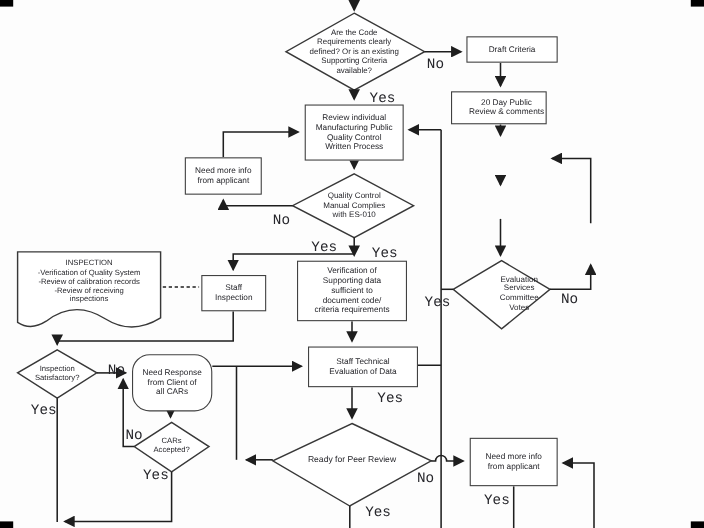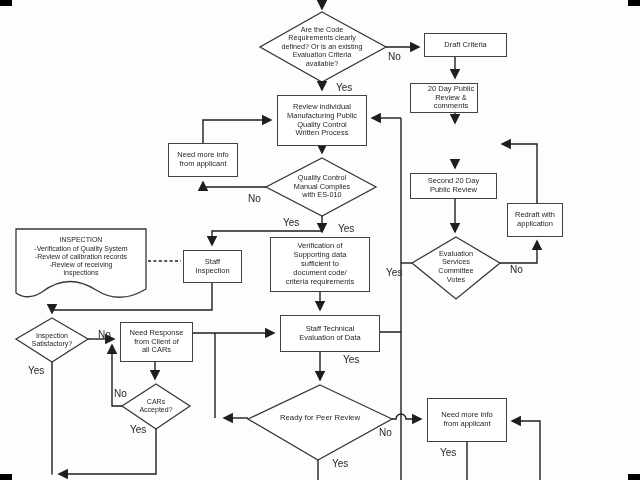--- a/index.html
+++ b/index.html
@@ -4,21 +4,21 @@
 <style>
   html,body{margin:0;padding:0;background:#e9e9e9;}
   #stage{position:relative;width:640px;height:480px;background:#fdfdfd;overflow:hidden;
          font-family:"Liberation Sans",sans-serif;color:#26262b;}
   #wires{position:absolute;left:0;top:0;width:640px;height:480px;}
   .node{position:absolute;box-sizing:border-box;background:#ffffff;border:1.4px solid #414141;
         display:flex;align-items:center;justify-content:center;text-align:center;
         font-size:7.5px;line-height:1.18;white-space:pre-line;}
   .ghost{position:absolute;box-sizing:border-box;display:flex;align-items:center;justify-content:center;
          text-align:center;font-size:7.3px;line-height:1.18;white-space:pre-line;background:transparent;}
-  .lbl{position:absolute;font-size:10px;line-height:1;}
+  .lbl{position:absolute;font-size:13px;line-height:1;font-family:Liberation Mono, monospace;}
   .small{font-size:7px;}
   .wide{font-size:7.8px;}
 </style>
 </head>
 <body>
 
 <div id="stage">
 
   <svg id="wires" viewBox="0 0 640 480" fill="none" stroke="#1e1e1e" stroke-width="1.4">
     <defs>
@@ -70,53 +70,49 @@
     <path d="M156,429 V474 H59" marker-end="url(#arr)"></path>
     <path d="M52,362 V474.6"></path>
 
     <rect x="0" y="0" width="12" height="6" fill="#000" stroke="none"></rect>
     <rect x="628" y="0" width="12" height="6" fill="#000" stroke="none"></rect>
     <rect x="0" y="474" width="12" height="6" fill="#000" stroke="none"></rect>
     <rect x="628" y="474" width="12" height="6" fill="#000" stroke="none"></rect>
   </svg>
 
   <div class="node" style="left:424px;top:33px;width:83px;height:24px;">Draft Criteria</div>
-  <div class="node" style="left:410px;top:83px;width:68px;height:30px;padding-left:14px;">20 Day Public
+  <div class="node" style="left:410px;top:83px;width:87px;height:30px;padding-left:14px;">20 Day Public
 Review &amp; comments</div>
-  <div class="node" style="left:410px;top:173px;width:87px;height:26px;">Second 20 Day
-Public Review</div>
-  <div class="node" style="left:507px;top:203px;width:56px;height:34px;">Redraft with
-application</div>
   <div class="node" style="left:277px;top:95px;width:90px;height:51px;">Review individual
 Manufacturing Public
 Quality Control
 Written Process</div>
   <div class="node" style="left:168px;top:143px;width:70px;height:34px;">Need more info
 from applicant</div>
   <div class="node" style="left:183px;top:250px;width:59px;height:33px;">Staff
 Inspection</div>
   <div class="node" style="left:270px;top:237px;width:100px;height:55px;">Verification of
 Supporting data
 sufficient to
 document code/
 criteria requirements</div>
   <div class="node" style="left:280px;top:315px;width:100px;height:37px;">Staff Technical
 Evaluation of Data</div>
-  <div class="node" style="left:120px;top:322px;width:73px;height:40px;">Need Response
+  <div class="node" style="left:120px;top:322px;width:73px;height:52px;border-radius:16px;">Need Response
 from Client of
 all CARs</div>
   <div class="node" style="left:427px;top:398px;width:80px;height:44px;">Need more info
 from applicant</div>
 
   <div class="ghost" style="left:252px;top:25px;width:140px;height:44px;font-size:7.2px;">Are the Code
 Requirements clearly
 defined? Or is an existing
-Evaluation Criteria
+Supporting Criteria
 available?</div>
-  <div class="ghost" style="left:416px;top:249px;width:80px;height:36px;">Evaluation
+  <div class="ghost" style="left:432px;top:249px;width:80px;height:36px;">Evaluation
 Services
 Committee
 Votes</div>
   <div class="ghost" style="left:272px;top:173px;width:100px;height:28px;">Quality Control
 Manual Complies
 with ES-010</div>
   <div class="ghost small" style="left:18px;top:331px;width:68px;height:18px;">Inspection
 Satisfactory?</div>
   <div class="ghost small" style="left:126px;top:397px;width:60px;height:18px;">CARs
 Accepted?</div>

